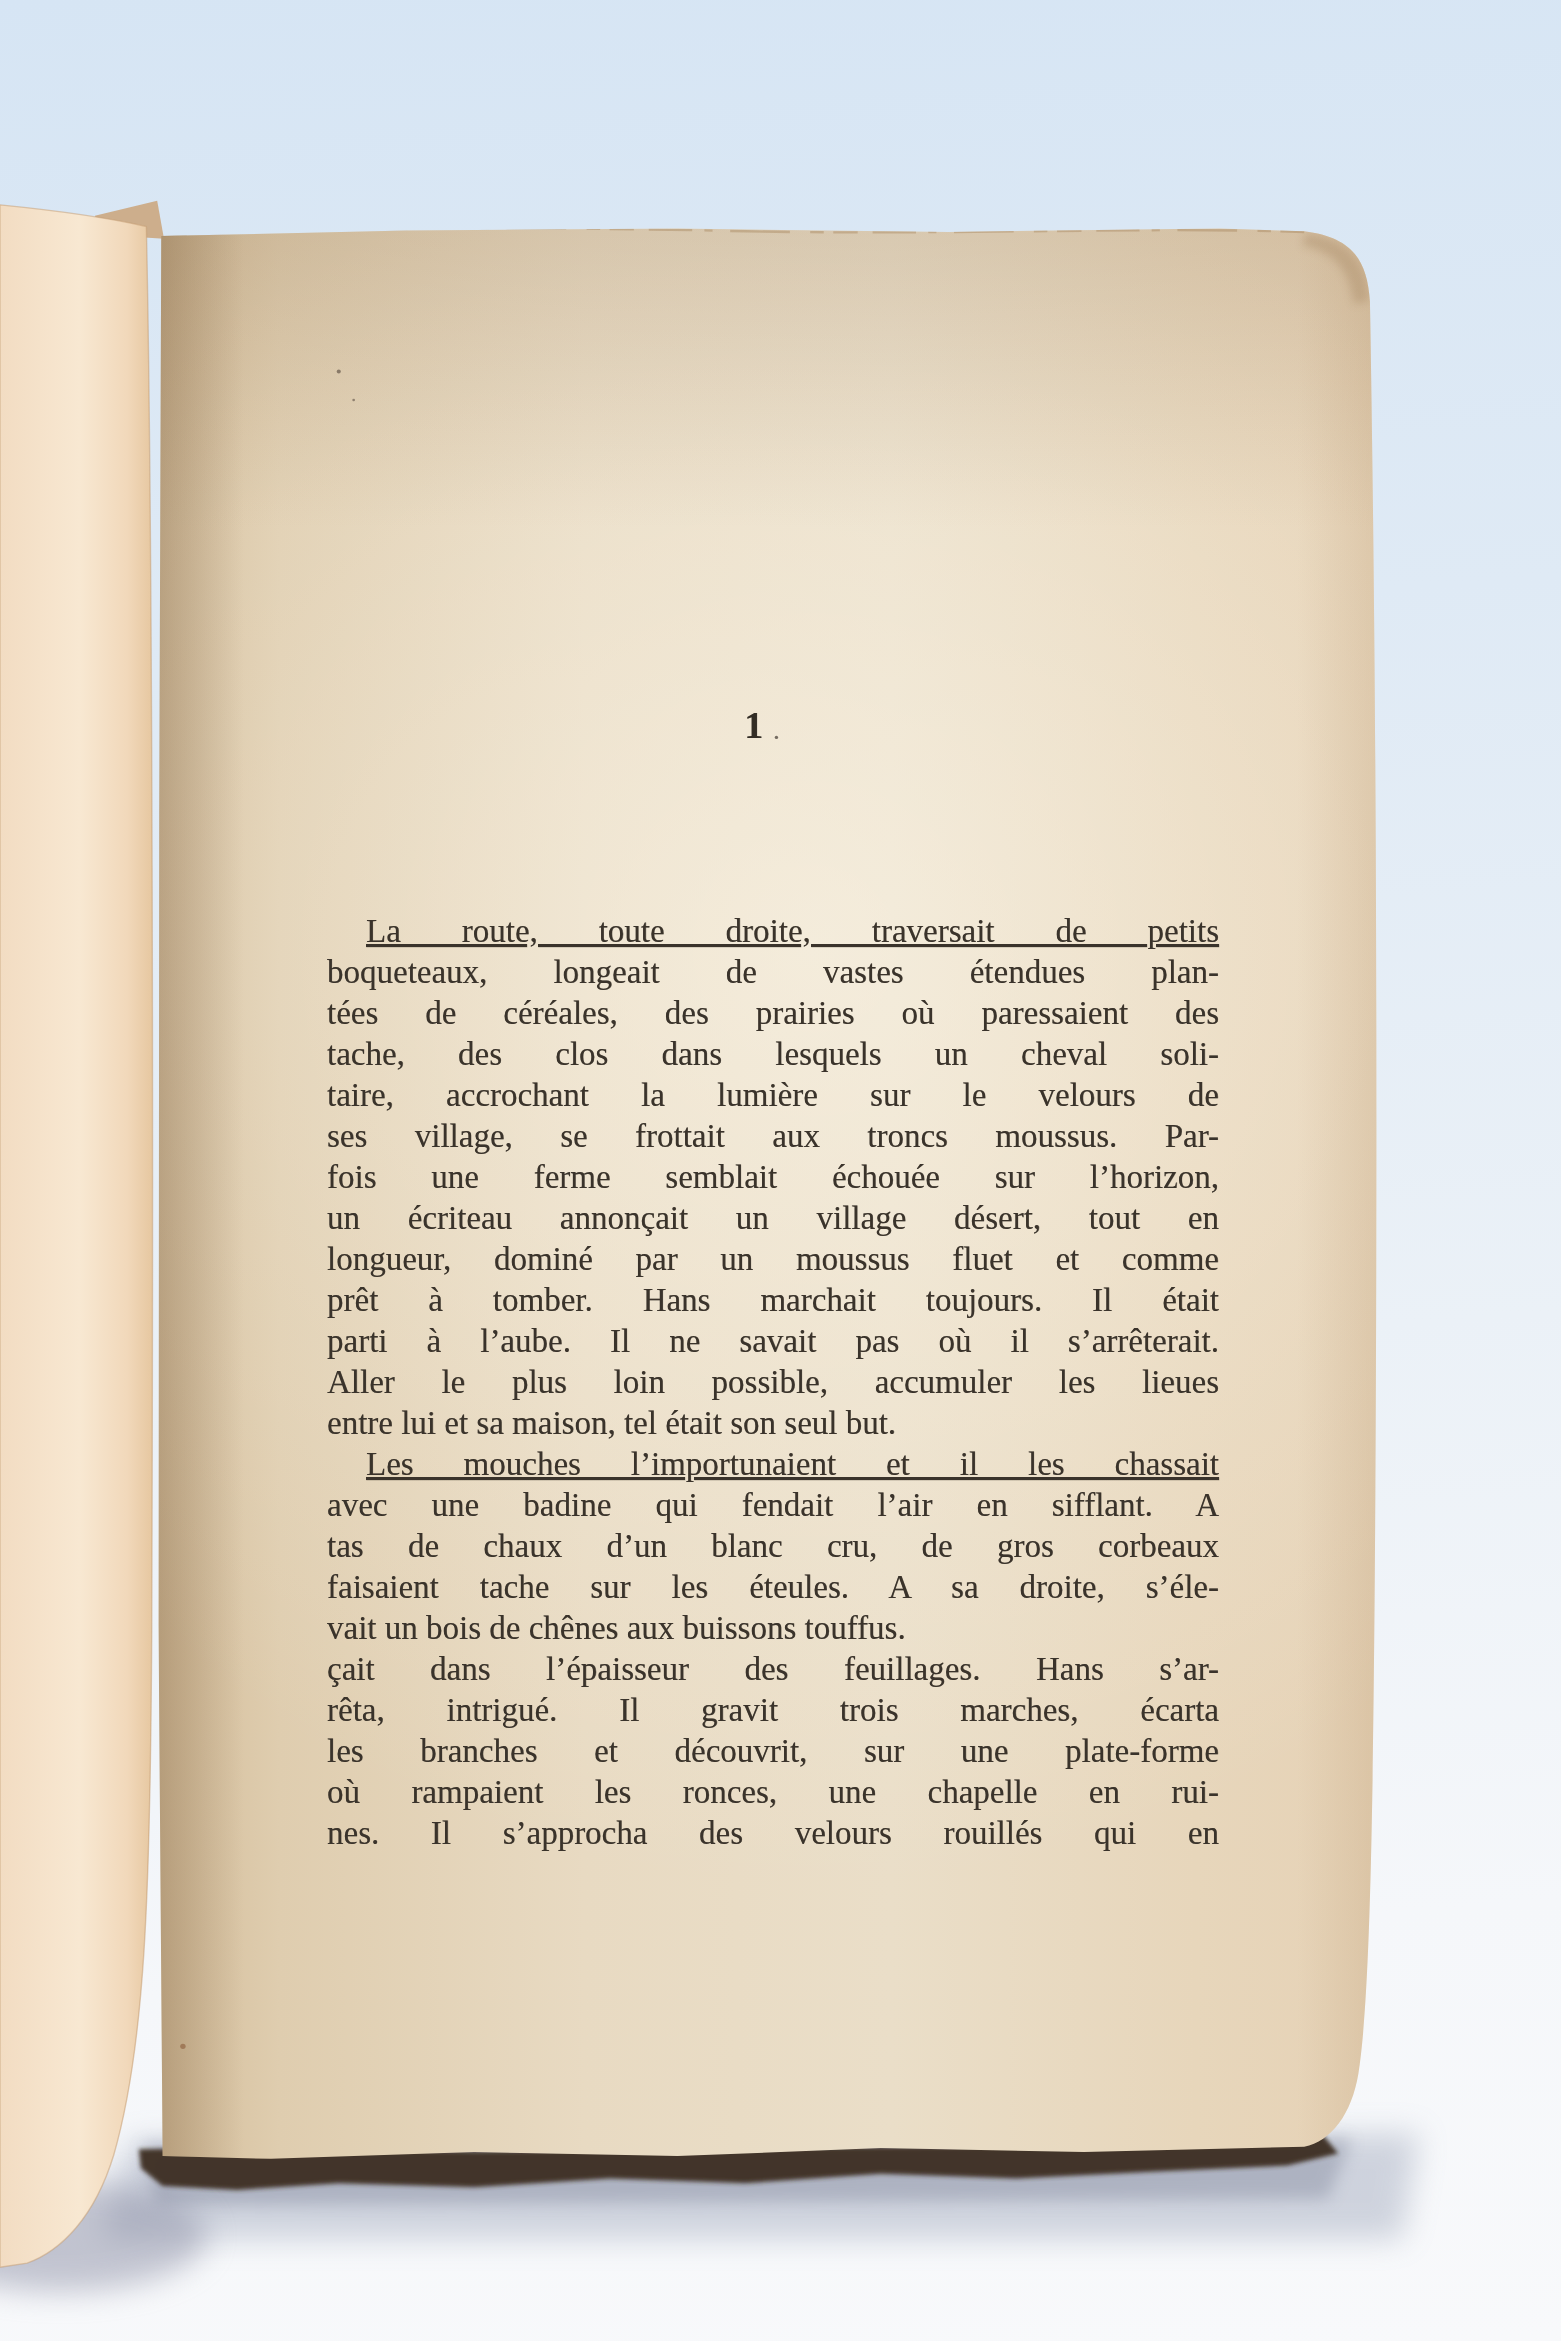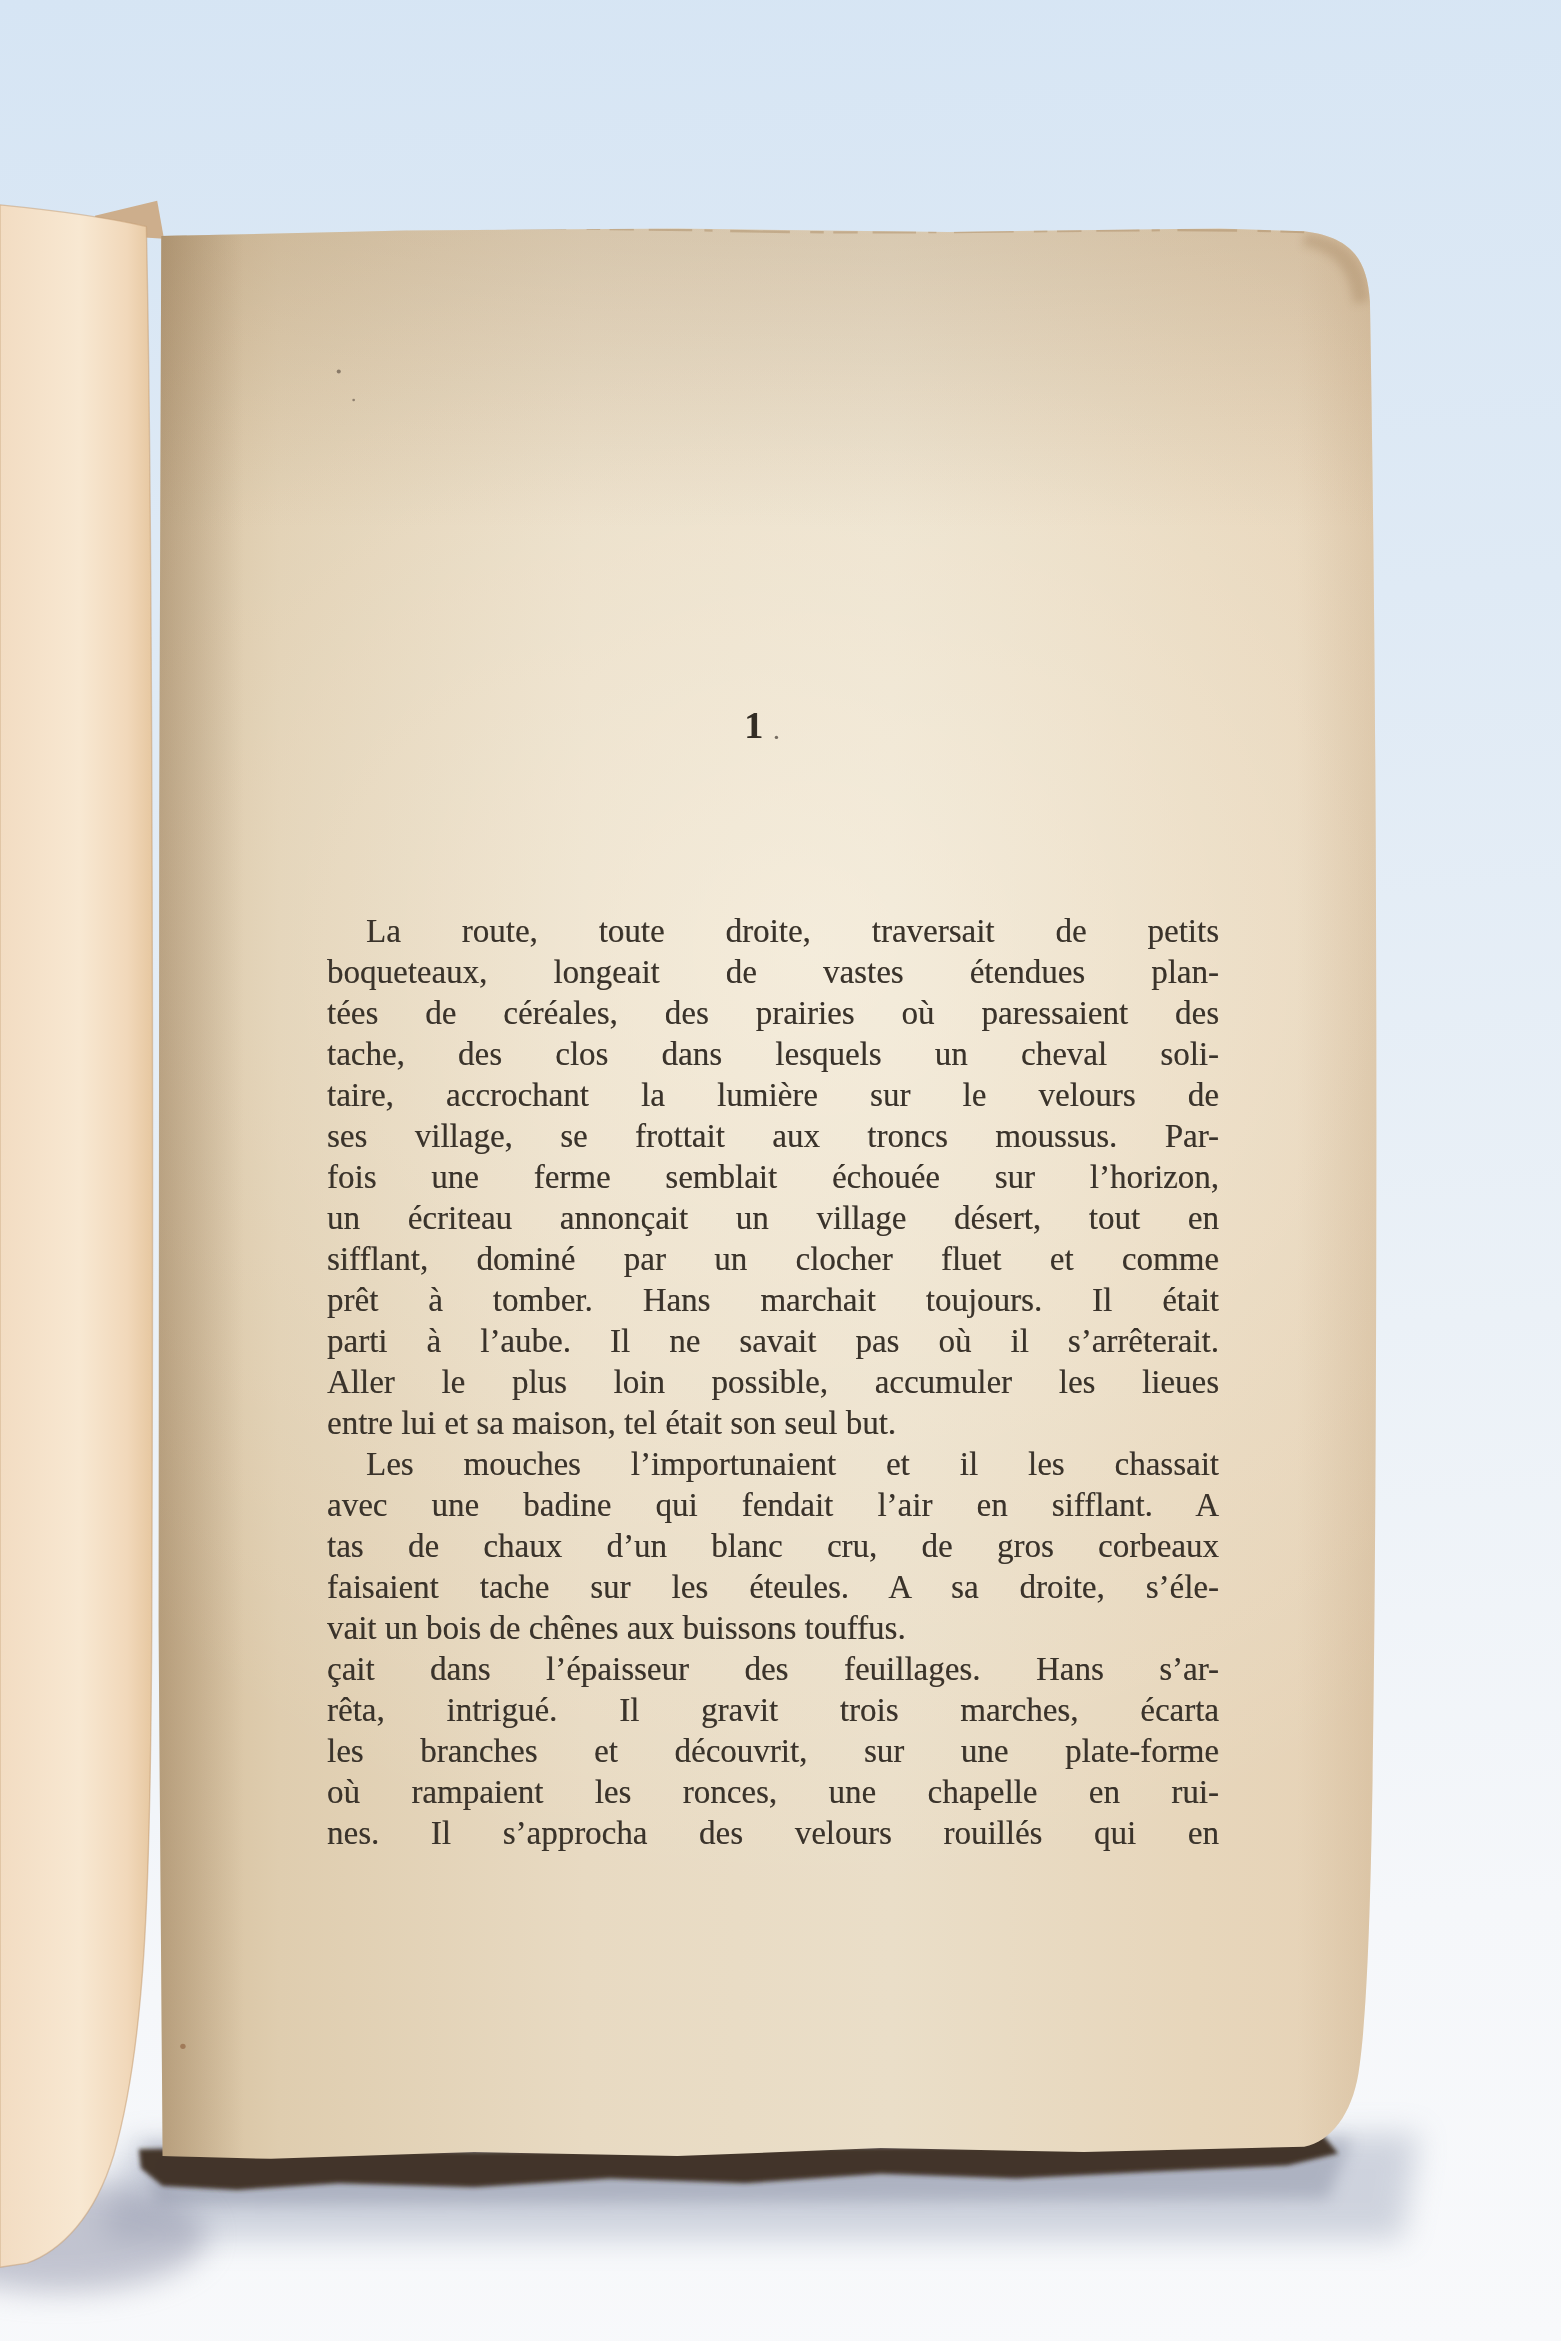--- a/index.html
+++ b/index.html
@@ -20,21 +20,21 @@
   .body-text{
     position:absolute;left:327px;top:911px;width:892px;
     font-size:33px;color:#3a332b;
   }
   .line{
     height:41px;line-height:41px;
     text-align:justify;text-align-last:justify;text-justify:inter-word;
     text-shadow:0.3px 0.3px 0.6px rgba(52,45,36,0.5);
     white-space:normal;
   }
-  .line.indent{text-indent:39px;}
+  .line.indent{text-indent:39px;text-decoration:underline;}
   .line.para-end{text-align:left;text-align-last:left;}
 </style>
 </head>
 <body>
 
 <div class="scene">
 
   <svg class="book" width="1561" height="2342" viewBox="0 0 2304 3456" xmlns="http://www.w3.org/2000/svg">
     <defs>
       <linearGradient id="leftPageGrad" gradientUnits="userSpaceOnUse" x1="0" y1="0" x2="235" y2="0">
@@ -138,21 +138,21 @@
     <div class="chapter">1</div>
     <div class="body-text">
         <div class="line indent">La route, toute droite, traversait de petits</div>
         <div class="line">boqueteaux, longeait de vastes étendues plan-</div>
         <div class="line">tées de céréales, des prairies où paressaient des</div>
         <div class="line">tache, des clos dans lesquels un cheval soli-</div>
         <div class="line">taire, accrochant la lumière sur le velours de</div>
         <div class="line">ses village, se frottait aux troncs moussus. Par-</div>
         <div class="line">fois une ferme semblait échouée sur l’horizon,</div>
         <div class="line">un écriteau annonçait un village désert, tout en</div>
-        <div class="line">sifflant, dominé par un clocher fluet et comme</div>
+        <div class="line">longueur, dominé par un moussus fluet et comme</div>
         <div class="line">prêt à tomber. Hans marchait toujours. Il était</div>
         <div class="line">parti à l’aube. Il ne savait pas où il s’arrêterait.</div>
         <div class="line">Aller le plus loin possible, accumuler les lieues</div>
         <div class="line para-end">entre lui et sa maison, tel était son seul but.</div>
         <div class="line indent">Les mouches l’importunaient et il les chassait</div>
         <div class="line">avec une badine qui fendait l’air en sifflant. A</div>
         <div class="line">tas de chaux d’un blanc cru, de gros corbeaux</div>
         <div class="line">faisaient tache sur les éteules. A sa droite, s’éle-</div>
         <div class="line para-end">vait un bois de chênes aux buissons touffus.</div>
         <div class="line">çait dans l’épaisseur des feuillages. Hans s’ar-</div>

